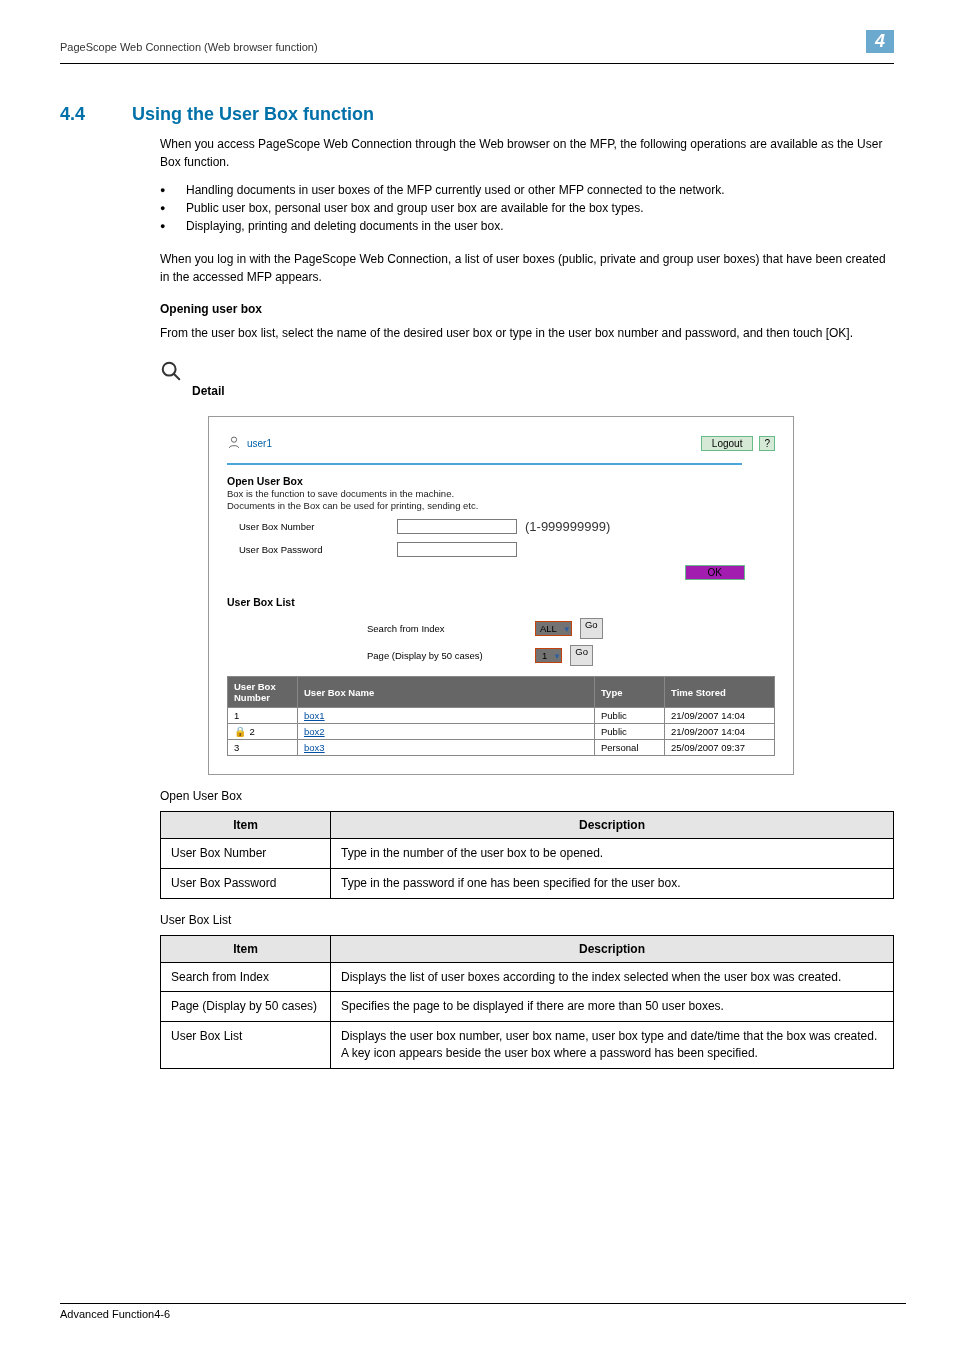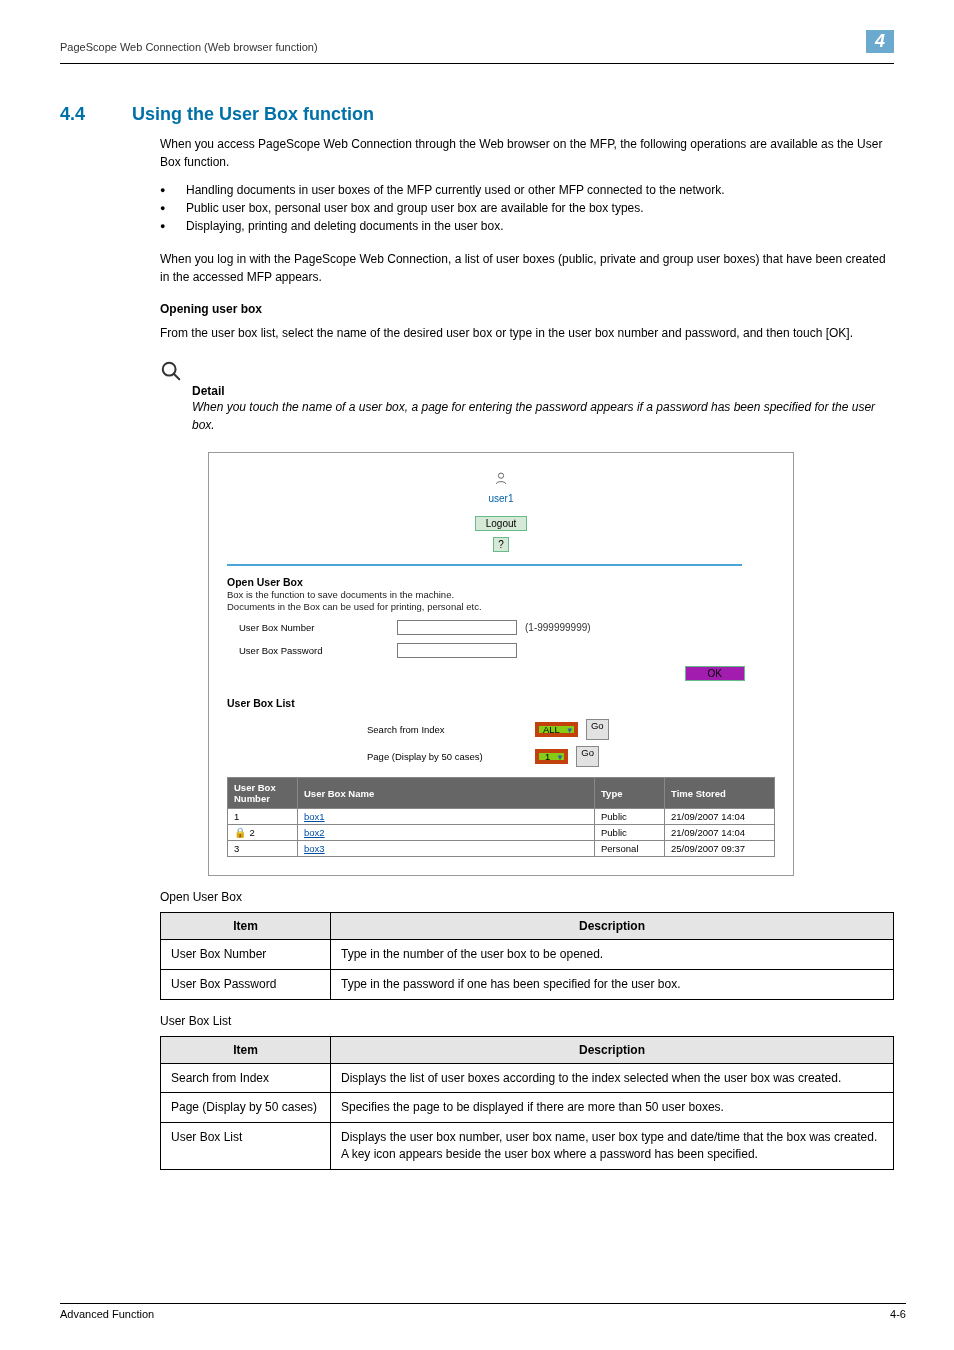--- a/index.html
+++ b/index.html
@@ -47,60 +47,60 @@
     .detail-label { font-weight: bold; font-size: 12px; margin-left: 32px; }
     .detail-text { font-style: italic; font-size: 12px; line-height: 1.5; margin-left: 32px; }
 
     .screenshot {
       margin: 14px 100px 14px 148px;
       border: 1px solid #999;
       padding: 18px;
       font-size: 10px;
       background: #fff;
     }
-    .ss-top { display: flex; align-items: center; gap: 6px; margin-bottom: 12px; flex-direction: column; }
+    .ss-top { display: flex; align-items: center; gap: 6px; margin-bottom: 12px; }
     .ss-top .spacer { flex: 1; }
     .ss-top .logout-btn, .ss-top .help-btn {
       border: 1px solid #6b8; background: #d6e9d6; padding: 1px 10px; font-size: 10px;
     }
     .ss-top .help-btn { padding: 1px 4px; background:#d6e9d6; }
     .ss-divider { border-top: 2px solid #4aa5d8; margin: 4px 0 10px 0; width: 94%; }
     .ss-h { font-weight: bold; font-size: 10.5px; }
     .ss-desc { font-size: 9.5px; margin-top: 1px; color: #222; }
     .ss-form-row { display:flex; align-items:center; gap:8px; margin-top:8px; }
     .ss-form-row .lbl { width: 150px; font-size: 9.5px; margin-left: 12px; }
     .ss-input { border: 1px solid #7a7a7a; width: 120px; height: 15px; background:#fff; }
-    .ss-range { color:#333; font-size:10px; }
+    .ss-range { color:#333; font-size:13px; }
     .ss-ok-row { text-align: right; margin: 10px 0 18px 0; padding-right: 30px; }
     .ss-ok { border:1px solid #6b8; background:#a21caf; padding:1px 22px; font-size:10px; }
     .ss-ublist-h { font-weight:bold; font-size:10.5px; margin-bottom:10px; }
     .ss-search-rows { margin-left: 140px; }
     .ss-search-row { display:flex; align-items:center; gap:8px; margin-bottom:6px; }
     .ss-search-row .slabel { width: 160px; font-size:9.5px; }
-    .ss-select { border:4px solid #c2410c; background:#84cc16; font-size:9.5px; padding:0 14px 0 4px; height:15px; position:relative; display:inline-flex; align-items:center; }
+    .ss-select { border:1px solid #c2410c; background:#737373; font-size:9.5px; padding:0 14px 0 4px; height:15px; position:relative; display:inline-flex; align-items:center; }
     .ss-select::after { content:"▾"; position:absolute; right:2px; font-size:9px; color:#2a5fa1; }
     .ss-go { border:1px solid #888; background:#e2e2e2; font-size:9.5px; padding:0 4px; height:21px; }
 
     .ss-table { width: 100%; border-collapse: collapse; border:1px solid #888; }
     .ss-table th { background:#666; color:#fff; font-size:9.5px; font-weight:bold; padding:4px 6px; border:1px solid #888; text-align:left; }
     .ss-table td { font-size:9.5px; padding:2px 6px; border:1px solid #888; }
     .ss-table td a { color:#004fa3; }
     .lock-icon { color:#c59a00; font-size:10px; margin-right:3px; }
 
     .outer-table { width: calc(100% - 100px); margin-left: 100px; border-collapse: collapse; margin-top: 8px; margin-bottom: 6px; }
     .outer-table th { text-align:center; font-size:12px; font-weight:bold; background:#e5e5e5; border:1px solid #000; padding:6px 10px; }
     .outer-table td { font-size:12px; border:1px solid #000; padding:6px 10px; vertical-align:top; line-height:1.4; }
     .outer-table .col1 { width: 170px; }
 
     .caption { font-size:12px; margin-left:100px; margin-top:14px; margin-bottom:4px; }
 
     .footer {
       position: absolute; bottom: 30px; left: 60px; right: 48px;
       border-top: 1px solid #000; padding-top: 4px;
-      display:flex; justify-content: space-between; font-size:11px;
+      display:flex; font-size:11px;
     }
   </style>
 </head>
 <body>
 
 <div class="page">
   <div class="topline">
     <span class="topline-text">PageScope Web Connection (Web browser function)</span>
     <span class="section-indicator">4</span>
   </div>
@@ -120,41 +120,40 @@
   <p class="body-text">From the user box list, select the name of the desired user box or type in the user box number and password, and then touch [OK].</p>
 
   <div class="detail-block">
     <div class="mag-icon">
       <svg viewBox="0 0 24 24">
           <circle cx="10" cy="10" r="7" fill="none" stroke="#333" stroke-width="2.2"></circle>
           <line x1="15" y1="15" x2="21" y2="21" stroke="#333" stroke-width="2.2" stroke-linecap="round"></line>
         </svg>
     </div>
     <div class="detail-label">Detail</div>
-    <div class="detail-text">When you touch the name of a user box, a page for entering the password appears if a password has been specified for the user box.</div>
   </div>
 
   <div class="screenshot">
     <div class="ss-top">
       <span>
         <svg width="14" height="14" viewBox="0 0 24 24">
             <circle cx="12" cy="8" r="4.5" fill="none" stroke="#555" stroke-width="1.5"></circle>
             <path d="M4 22c0-5 16-5 16 0" fill="none" stroke="#555" stroke-width="1.5"></path>
           </svg>
       </span>
       <span style="color:#0060a8">user1</span>
       <span class="spacer"></span>
       <span class="logout-btn">Logout</span>
       <span class="help-btn">?</span>
     </div>
     <div class="ss-divider"></div>
 
     <div class="ss-h">Open User Box</div>
     <div class="ss-desc">Box is the function to save documents in the machine.</div>
-    <div class="ss-desc">Documents in the Box can be used for printing, personal etc.</div>
+    <div class="ss-desc">Documents in the Box can be used for printing, sending etc.</div>
 
     <div class="ss-form-row">
       <span class="lbl">User Box Number</span>
       <span class="ss-input"></span>
       <span class="ss-range">(1-999999999)</span>
     </div>
     <div class="ss-form-row">
       <span class="lbl">User Box Password</span>
       <span class="ss-input"></span>
     </div>

